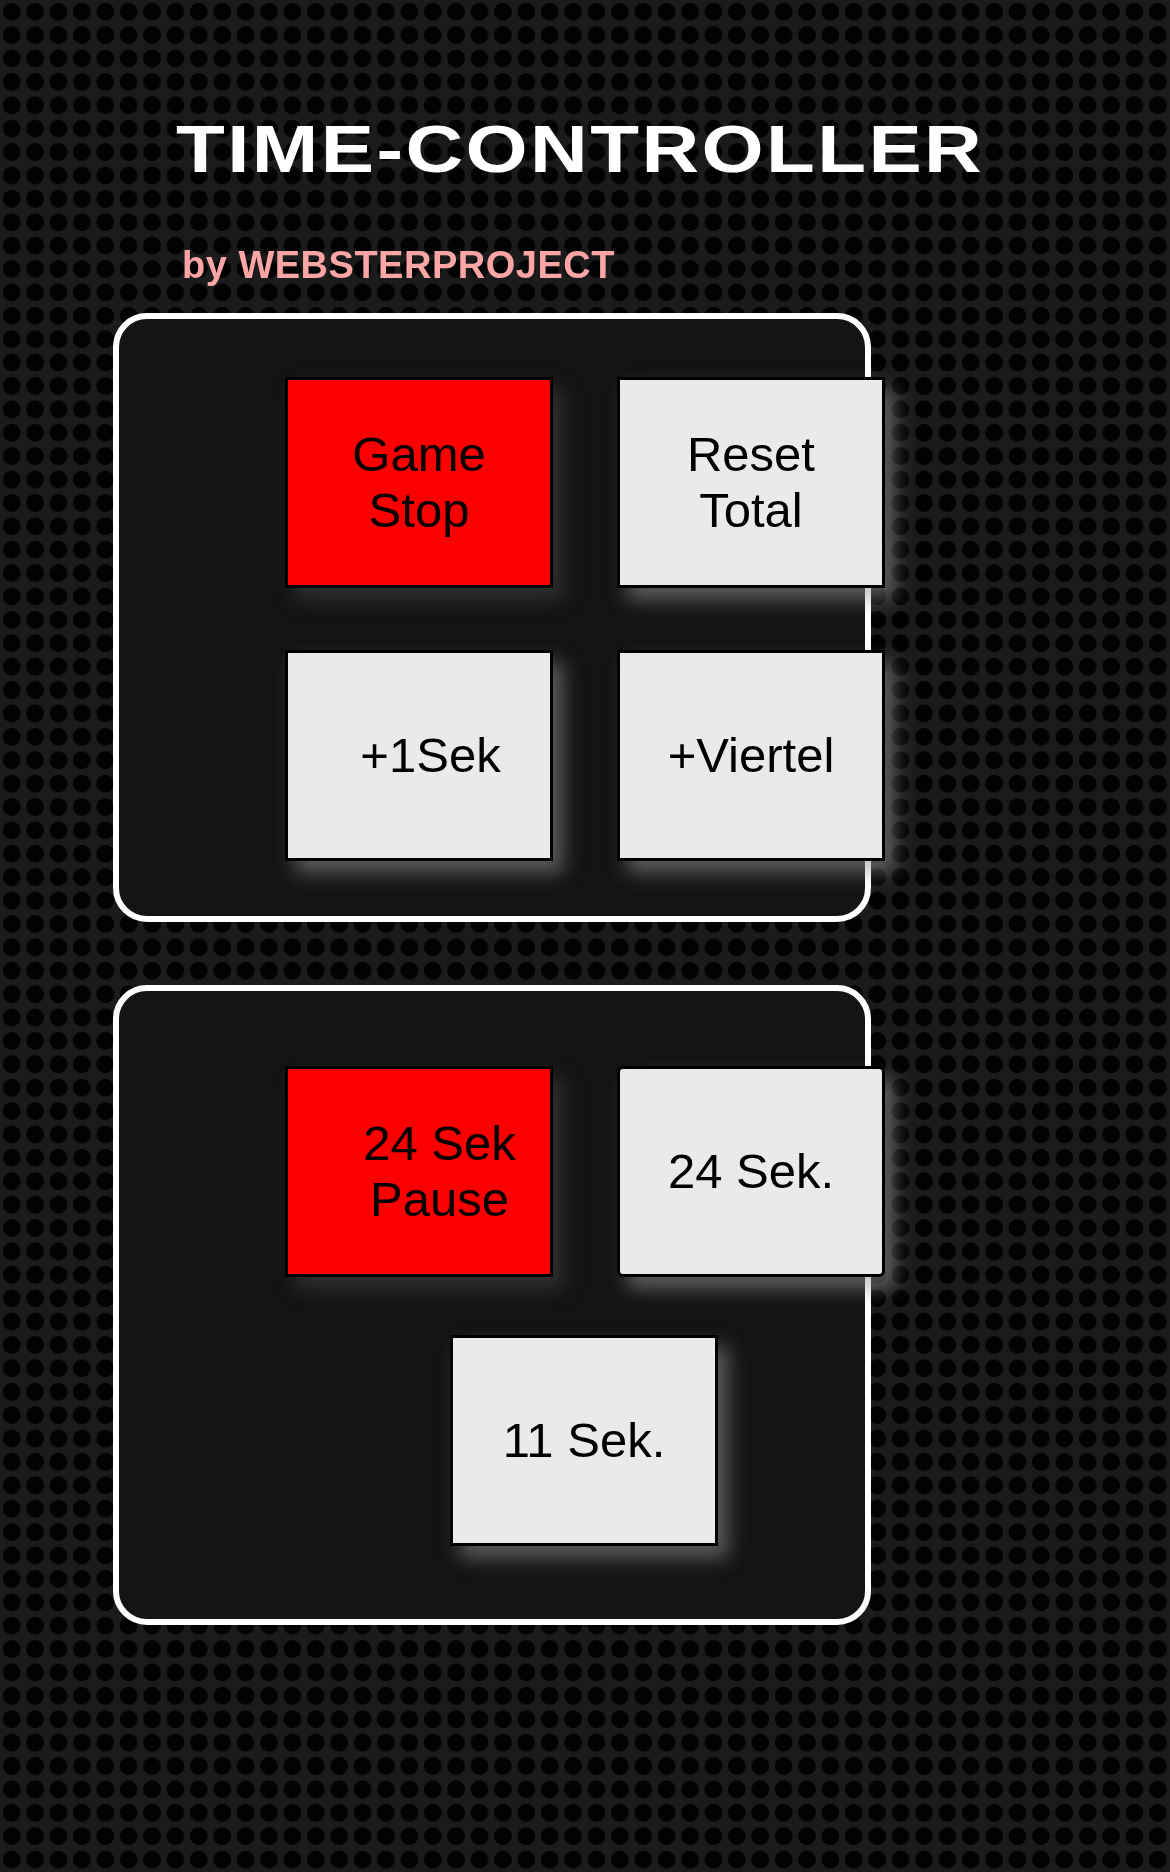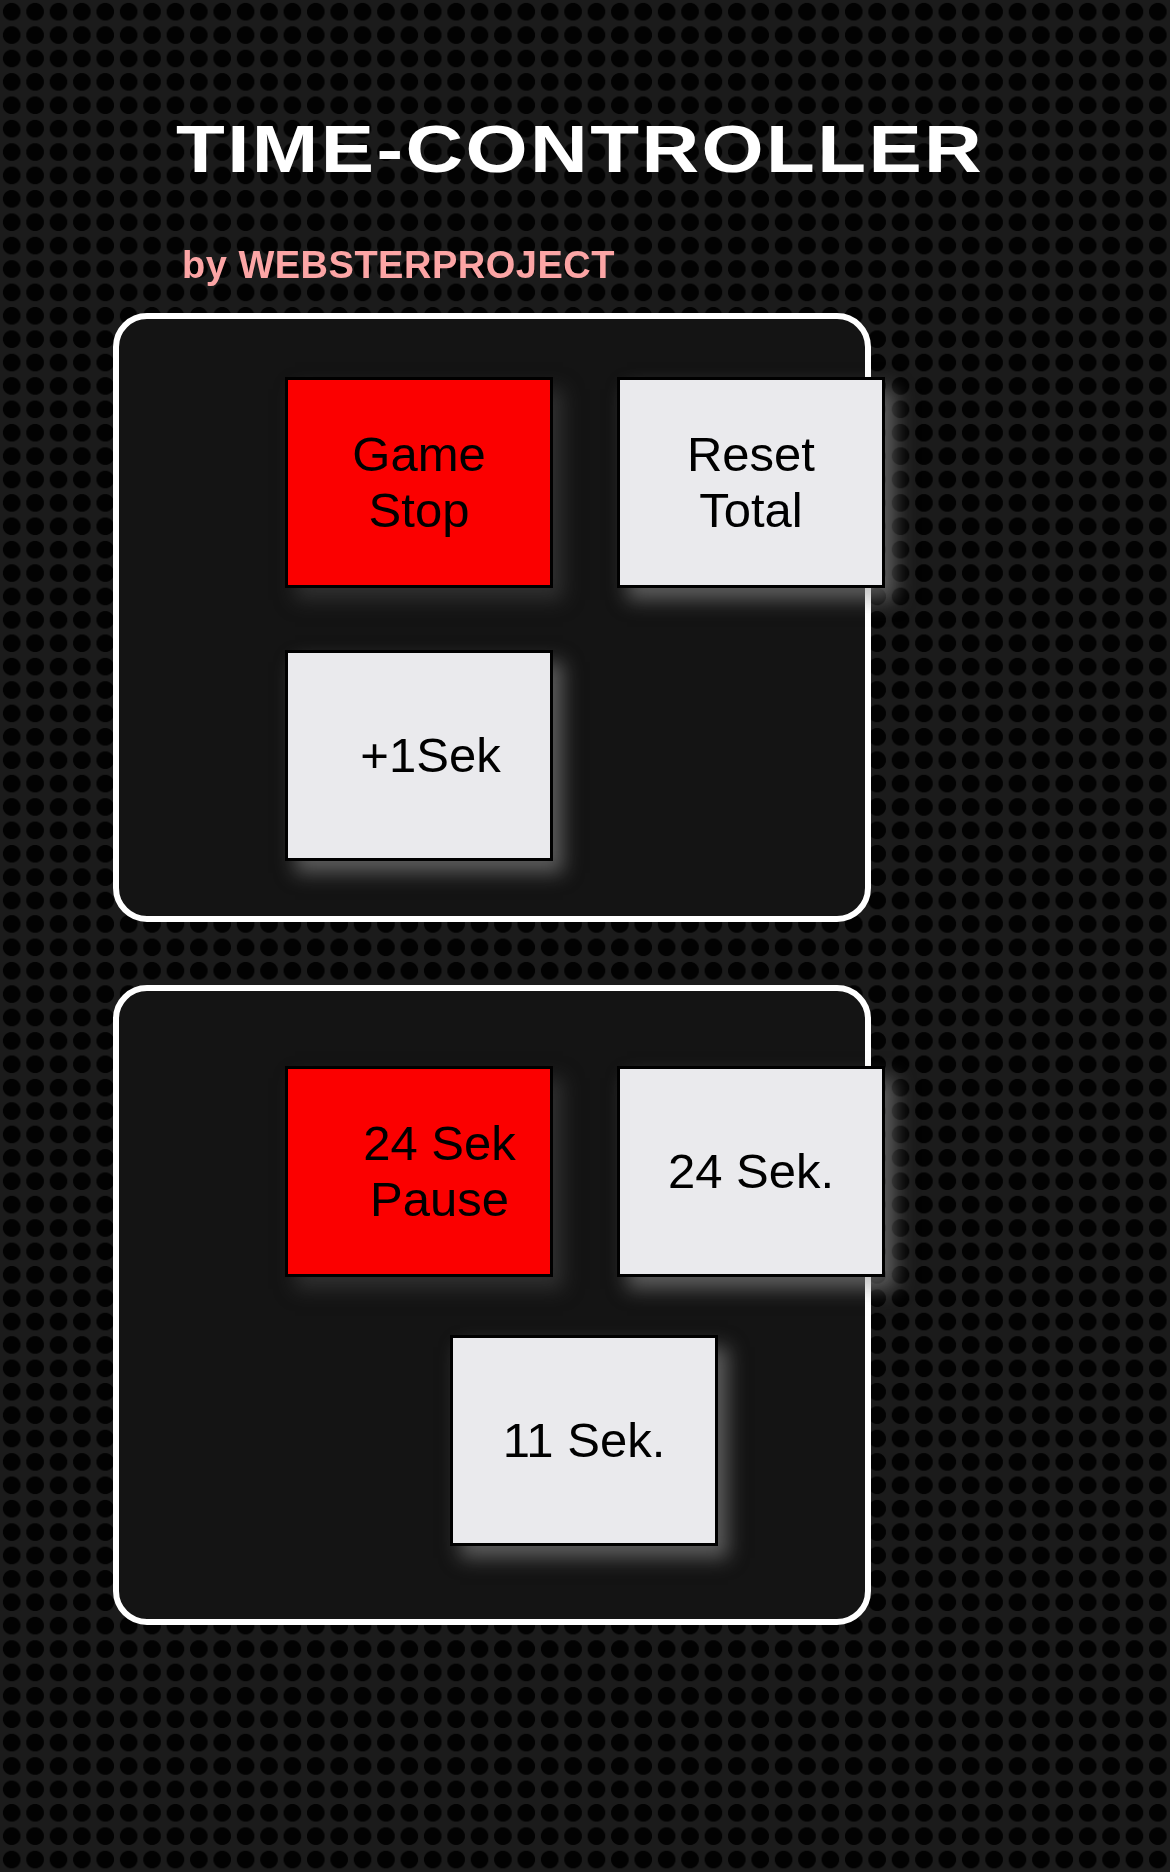--- a/index.html
+++ b/index.html
@@ -84,21 +84,21 @@
   }
 
   
   .p1-r1c1 { left: 166px; top: 58px; }
   .p1-r1c2 { left: 498px; top: 58px; text-align: center; }
   .p1-r2c1 { left: 166px; top: 331px; padding-left: 23px; }
   .p1-r2c2 { left: 498px; top: 331px; }
 
   
   .p2-r1c1 { left: 166px; top: 75px; padding-left: 41px; }
-  .p2-r1c2 { left: 498px; top: 75px; }
+  .p2-r1c2 { left: 498px; top: 75px; border-radius: 6px; }
   .p2-r2   { left: 331px; top: 344px; }
 </style>
 </head>
 <body>
 
 <h1 class="page-title">TIME-CONTROLLER</h1>
 
 <div class="byline">by WEBSTERPROJECT</div>
 
 <div class="panel panel-top">
@@ -110,20 +110,23 @@
 
   <div class="btn btn-light p1-r1c2">
     <span class="btn-label">Reset
 Total</span>
   </div>
 
   <div class="btn btn-light p1-r2c1">
     <span class="btn-label">+1Sek</span>
   </div>
 
+  <div class="btn btn-light p1-r2c2">
+    <span class="btn-label">+Viertel</span>
+  </div>
 </div>
 
 <div class="panel panel-bottom">
 
   <div class="btn btn-red p2-r1c1">
     <span class="btn-label">24 Sek
 Pause</span>
   </div>
 
   <div class="btn btn-light p2-r1c2">

